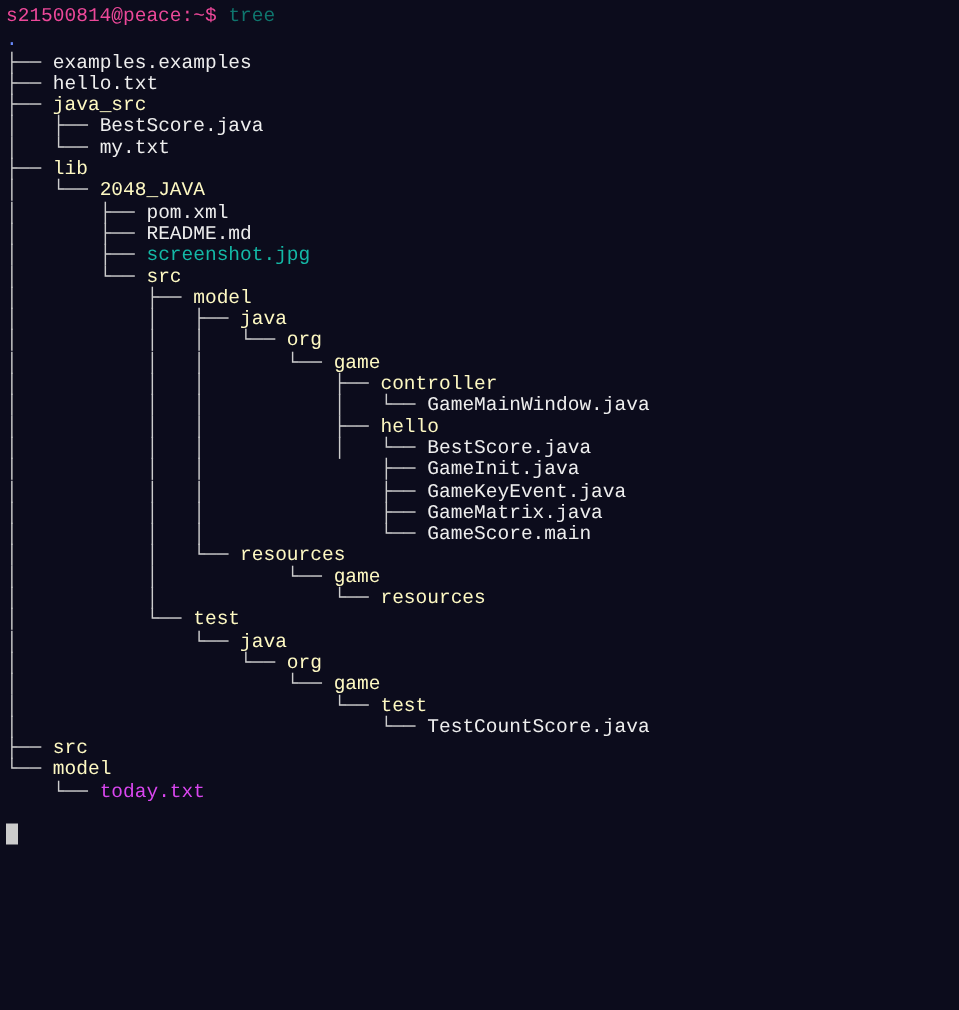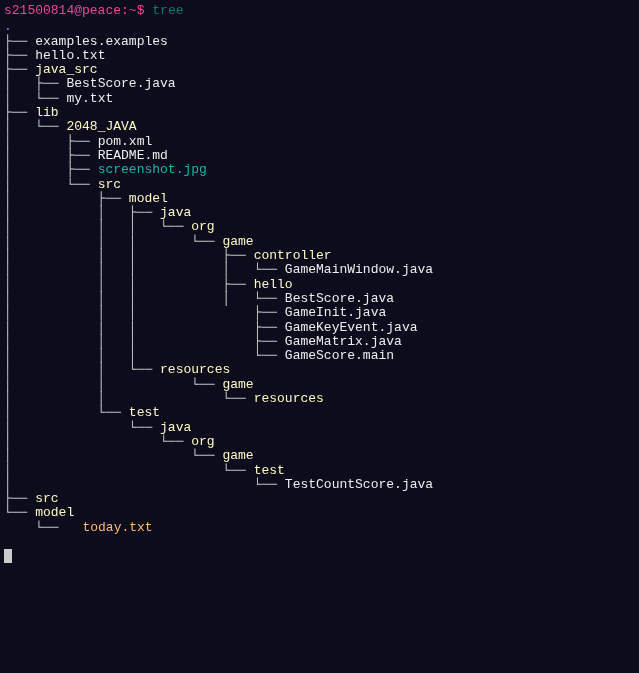--- a/index.html
+++ b/index.html
@@ -34,22 +34,21 @@
     .file-white {
       color: #eeeeee;
     }
     .dir-blue {
       color: #fef9c3;
     }
     .file-magenta {
       color: #14b8a6;
     }
     .file-green {
-      color: #fdba74;
-      margin-left: 16px;
+      color: #d946ef;
     }
     .cursor {
       display: inline-block;
       width: 8px;
       height: 14px;
       background-color: #cccccc;
       vertical-align: text-bottom;
     }
   </style>
 </head>

